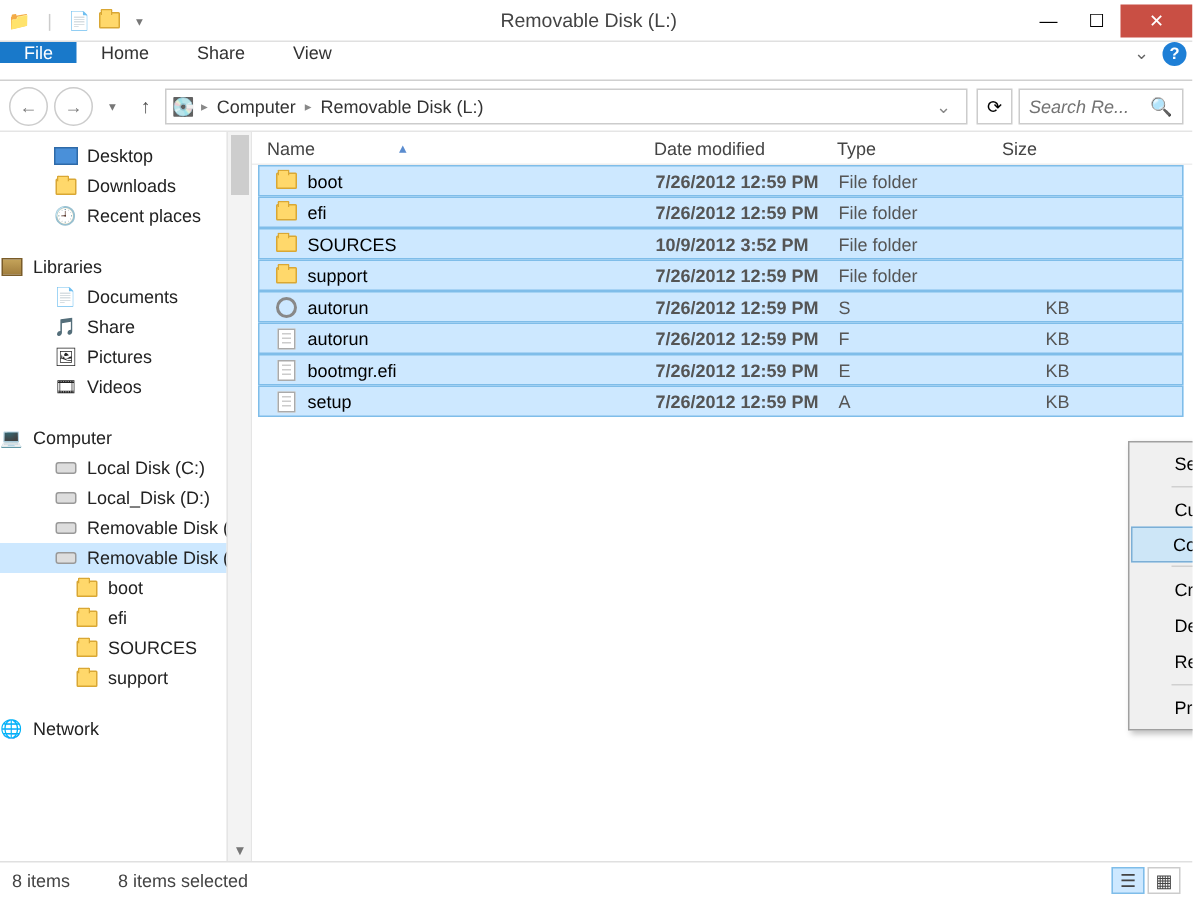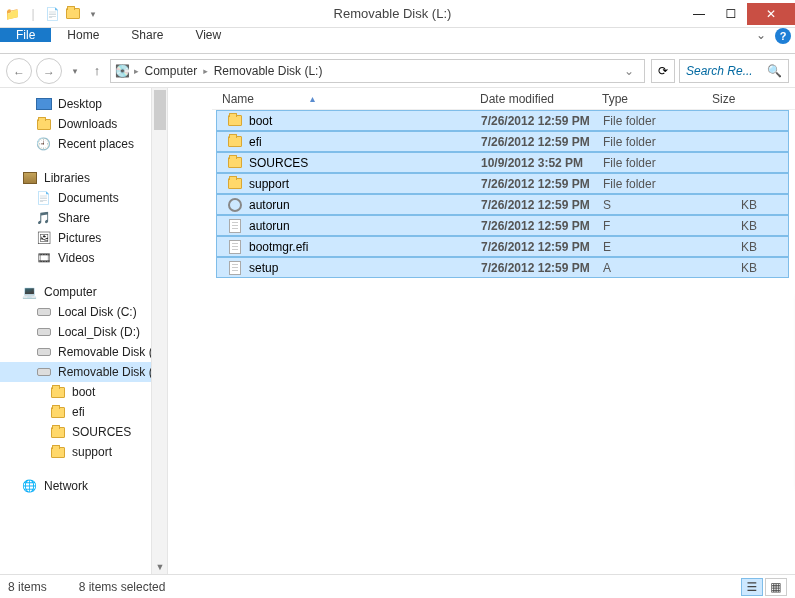--- a/index.html
+++ b/index.html
@@ -24,30 +24,30 @@
 
 
 .navbar { height: 34px; display: flex; align-items: center; padding: 4px 6px; gap: 4px; border-bottom: 1px solid #e5e5e5; }
 .navbtn { width: 26px; height: 26px; border: 1px solid #ccc; border-radius: 50%; display: flex; align-items: center; justify-content: center; color: #777; }
 .navbtn.small { width: 18px; height: 18px; border: none; }
 .breadcrumb { flex: 1; height: 24px; border: 1px solid #ccc; display: flex; align-items: center; padding: 0 4px; gap: 4px; }
 .breadcrumb .sep { color: #888; font-size: 9px; }
 .breadcrumb .crumb { color: #333; padding: 0 2px; }
 .breadcrumb .dd { color: #888; margin-left: auto; padding-right: 6px; }
 .refresh { width: 24px; height: 24px; border: 1px solid #ccc; display: flex; align-items: center; justify-content: center; margin-left: 2px; }
-.searchbox { width: 110px; height: 24px; border: 1px solid #ccc; display: flex; align-items: center; padding: 0 6px; color: #0369a1; font-style: italic; }
+.searchbox { width: 110px; height: 24px; border: 1px solid #ccc; display: flex; align-items: center; padding: 0 6px; color: #737373; font-style: italic; }
 .searchbox .mag { margin-left: auto; font-style: normal; }
 
 
-.body { display: flex; height: 486px; gap: 44px; }
+.body { display: flex; height: 486px; }
 
 
 .navpane { width: 168px; border-right: 1px solid #e5e5e5; padding: 6px 0; overflow: hidden; position: relative; }
 .navpane .group { margin-bottom: 14px; }
-.navpane .item { display: flex; align-items: center; height: 20px; padding-left: 22px; gap: 6px; color: #222; white-space: nowrap; }
+.navpane .item { display: flex; align-items: center; height: 20px; gap: 6px; color: #222; white-space: nowrap; }
 .navpane .item.l1 { padding-left: 36px; }
 .navpane .item.l2 { padding-left: 50px; }
 .navpane .item.sel { background: #cde8ff; }
 .navpane .ic { width: 16px; height: 16px; display: flex; align-items: center; justify-content: center; font-size: 12px; }
 .navpane .scroll { position: absolute; right: 0; top: 0; width: 16px; height: 100%; background: #f3f3f3; border-left: 1px solid #e5e5e5; }
 .navpane .scroll .thumb { position: absolute; left: 2px; top: 2px; width: 12px; height: 40px; background: #cdcdcd; }
 .navpane .scroll .arrowd { position: absolute; bottom: 2px; left: 0; width: 16px; text-align: center; color: #777; font-size: 9px; }
 .navpane .scroll .arrowu { position: absolute; top: 2px; left: 0; width: 16px; text-align: center; color: #777; font-size: 9px; }
 
 

